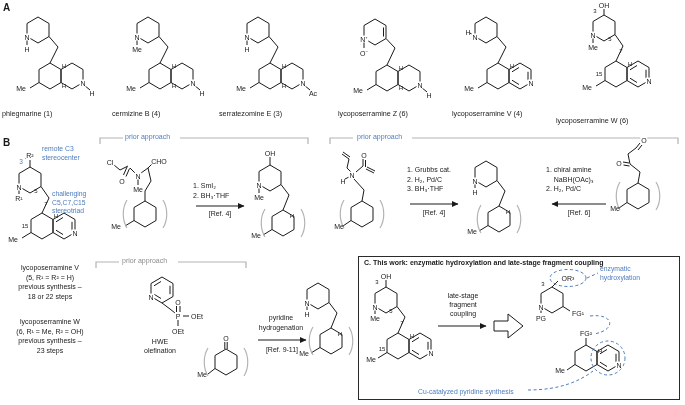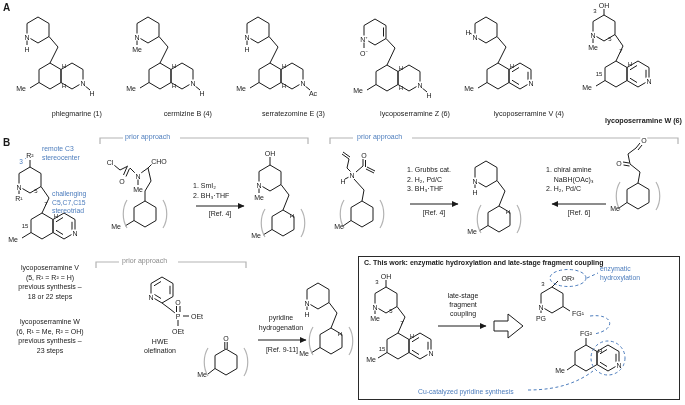--- a/index.html
+++ b/index.html
@@ -1,20 +1,20 @@
 <!DOCTYPE html>
 <html><head>
 <meta charset="utf-8">
 <style>
   html,body{margin:0;padding:0;background:#fff;}
   .fig{position:relative;width:685px;height:405px;background:#fff;overflow:hidden;
        font-family:"Liberation Sans",sans-serif;color:#1a1a1a;}
   svg{position:absolute;left:0;top:0;}
   .panel-letter{position:absolute;font-weight:bold;font-size:10px;}
-  .cap{position:absolute;font-size:7.2px;text-align:right;line-height:1.1;}
+  .cap{position:absolute;font-size:7.2px;text-align:left;line-height:1.1;}
   .txt{position:absolute;font-size:7px;line-height:1.35;white-space:pre;}
   .center{text-align:center;}
   .blue{color:#4d7dbd;}
   .gray{color:#8c8c8c;}
   .atoms{position:absolute;width:0;height:0;}
   .lbl{position:absolute;transform:translate(-50%,-50%);font-size:7px;line-height:1;white-space:nowrap;}
   .lbl.bg{background:#fff;padding:0 1px;}
   .cbox{position:absolute;left:358px;top:256px;width:322px;height:144px;border:1px solid #2a2a2a;box-sizing:border-box;}
   .ctitle{position:absolute;left:364px;top:259px;width:316px;font-size:7px;font-weight:bold;}
 </style>
@@ -260,21 +260,21 @@
       <span class="lbl" style="left: 33px; top: 72px; font-size: 6px;">15</span>
       <span class="lbl" style="left: 21px; top: 85px;">Me</span>
       <span class="lbl bg" style="left: 83px; top: 79px;">N</span>
     </div>
 
   <div class="cap" style="left:2px;top:110px;width:100px;">phlegmarine (1)</div>
   <div class="cap" style="left:112px;top:110px;width:100px;">cermizine B (4)</div>
   <div class="cap" style="left:219px;top:110px;width:106px;">serratezomine E (3)</div>
   <div class="cap" style="left:338px;top:110px;width:112px;">lycoposerramine Z (6)</div>
   <div class="cap" style="left:452px;top:110px;width:112px;">lycoposerramine V (4)</div>
-  <div class="cap" style="left:556px;top:117px;width:126px;font-weight:bold;">lycoposerramine W (6)</div>
+  <div class="cap" style="left:556px;top:117px;width:126px;">lycoposerramine W (6)</div>
 
   <div class="atoms" style="left:2px;top:148px;">
       <span class="lbl bg" style="left: 28px; top: 7px;">R²</span>
       <span class="lbl blue" style="left: 19px; top: 14px; font-size: 6.5px;">3</span>
       <span class="lbl bg" style="left: 17px; top: 39px;">N</span>
       <span class="lbl" style="left: 17px; top: 50px;">R¹</span>
       <span class="lbl" style="left: 34px; top: 43px; font-size: 6px;">5</span>
       <span class="lbl" style="left: 44px; top: 56px; font-size: 6px;">7</span>
       <span class="lbl" style="left: 54px; top: 68px; font-size: 6px;">H</span>
       <span class="lbl" style="left: 23px; top: 78px; font-size: 6px;">15</span>

